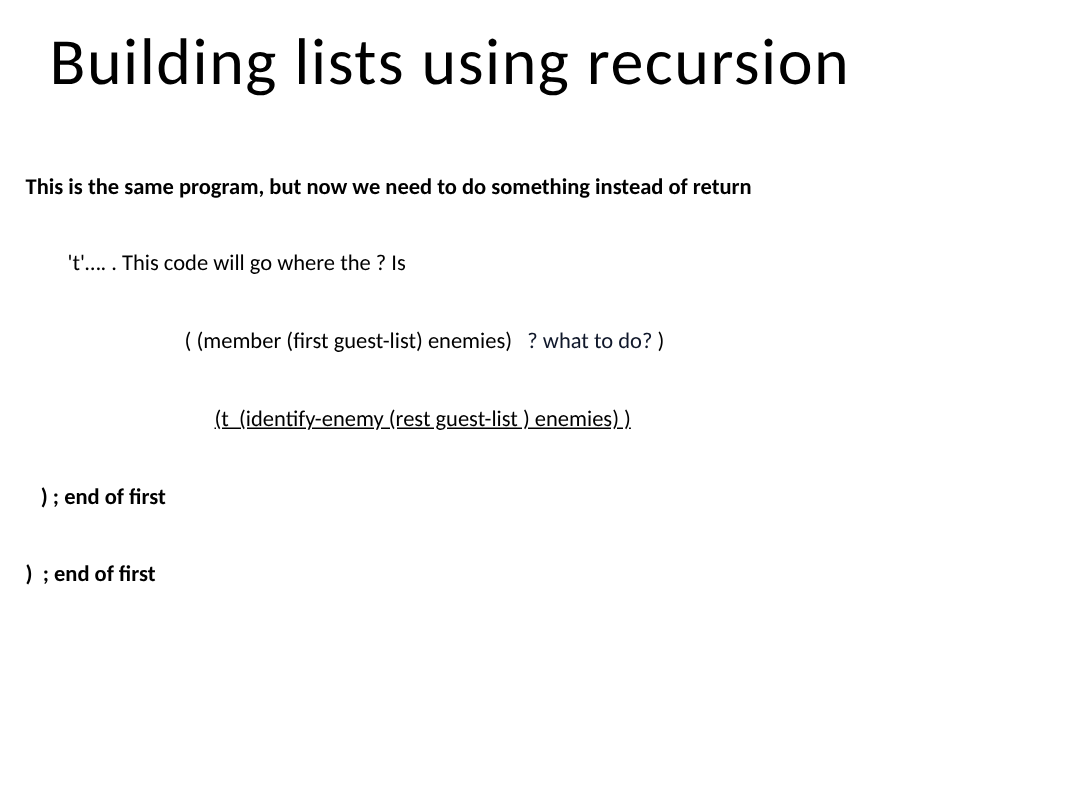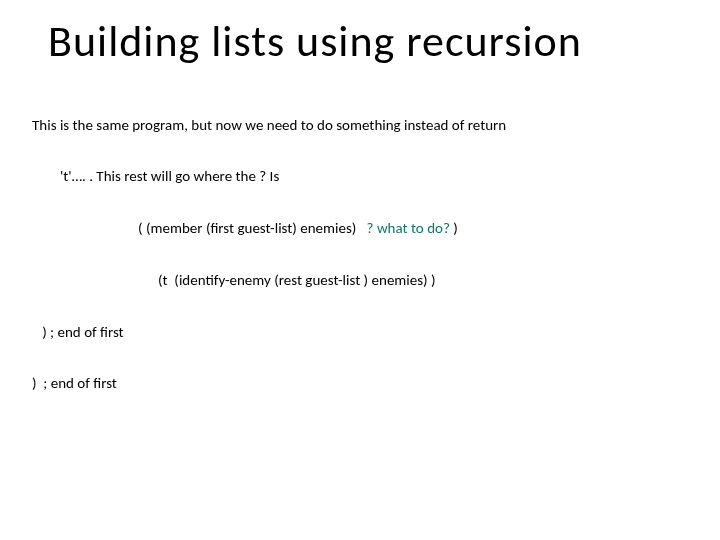--- a/index.html
+++ b/index.html
@@ -9,54 +9,54 @@
     height: 540px;
     background: #ffffff;
     font-family: Calibri, "Segoe UI", Arial, sans-serif;
     color: #000000;
     overflow: hidden;
   }
   .slide {
     width: 720px;
     height: 540px;
     box-sizing: border-box;
-    padding: 18px 40px 0 32px;
+    padding: 18px 40px 0 17px;
   }
   .title {
     font-size: 44px;
     font-weight: 400;
     letter-spacing: 1px;
     margin: 0 0 18px 0;
     padding-left: 16px;
     line-height: 1.05;
   }
   .body {
     font-size: 15px;
     line-height: 1.15;
     white-space: pre;
   }
   .para {
     margin: 0;
   }
-  .indent0 { padding-left: 0; }
+  .indent0 { padding-left: 0; font-weight: bold; }
   .indent1 { padding-left: 28px; }
   .indent3 { padding-left: 106px; }
-  .indent4 { padding-left: 126px; }
-  .red { color: #0f766e; margin-top: 36px; }
+  .indent4 { padding-left: 126px; text-decoration: underline; }
+  .red { color: #0f172a; margin-top: 36px; }
   .gap { height: 14px; }
 </style>
 </head>
 <body>
 
 <div class="slide">
   <h1 class="title">Building lists using recursion</h1>
 
   <div class="body">
     <div class="para indent0">This is the same program, but now we need to do something instead of return</div>
-    <div class="para indent1">'t'…. . This rest will go where the ? Is</div>
+    <div class="para indent1">'t'…. . This code will go where the ? Is</div>
     <div class="para indent3"><span>( (member (first guest-list) enemies)   </span><span class="red">? what to do? </span><span>)</span></div>
     <div class="para indent4">(t  (identify-enemy (rest guest-list ) enemies) )</div>
     <div class="para indent0">   ) ; end of first</div>
     <div class="para indent0">)  ; end of first</div>
     <div class="gap"></div>
     
     
   </div>
 </div>
 

